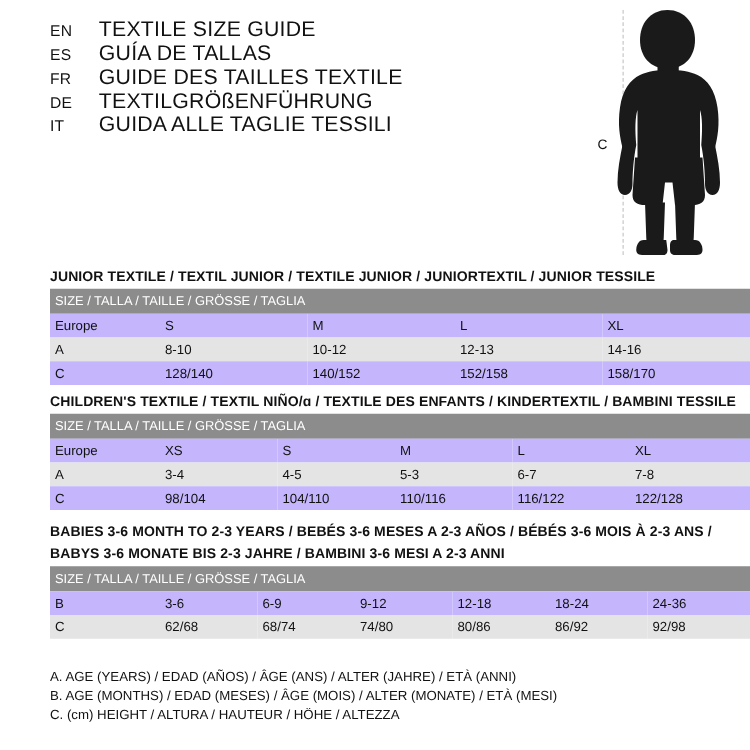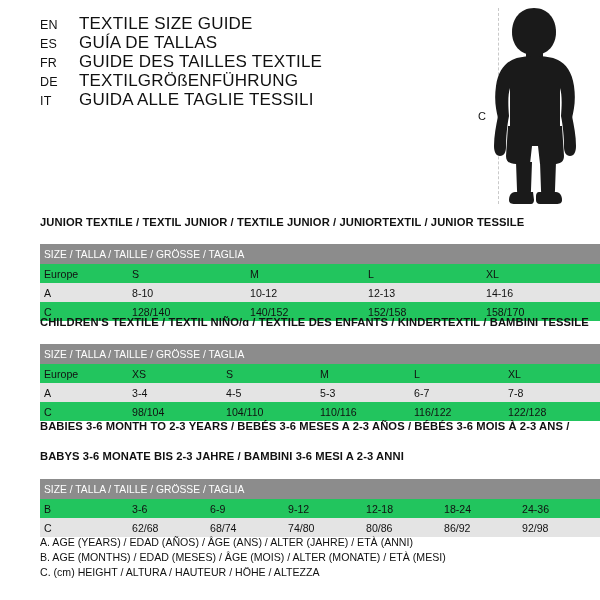--- a/index.html
+++ b/index.html
@@ -80,21 +80,21 @@
   .section {
     position: absolute;
     left: 20px;
     width: 560px;
   }
   .sec-title {
     font-size: 11.2px;
     font-weight: bold;
     color: #111;
     letter-spacing: 0.1px;
-    padding-bottom: 16px;
+    padding-bottom: 3px;
     white-space: nowrap;
   }
   .sec-title.multiline {
     line-height: 13.5px;
   }
 
   
   table.size-table {
     border-collapse: collapse;
     width: 560px;
@@ -110,21 +110,21 @@
   tr.head-row td {
     background: #8c8c8c;
     color: #ffffff;
     font-size: 10.3px;
     height: 16px;
   }
   tr.shade td {
     background: #e4e4e4;
   }
   tr.plain td {
-    background: #22c55e;
+    background: #c4b5fd;
   }
 
   
   .legend {
     position: absolute;
     left: 20px;
     width: 560px;
   }
   .legend-line {
     font-size: 10.6px;

